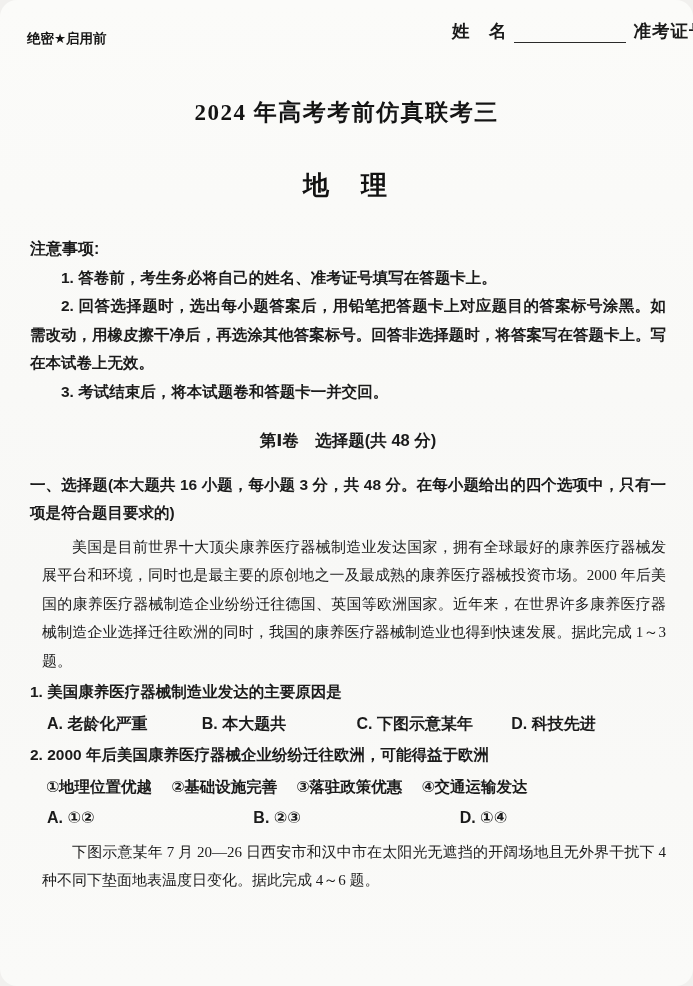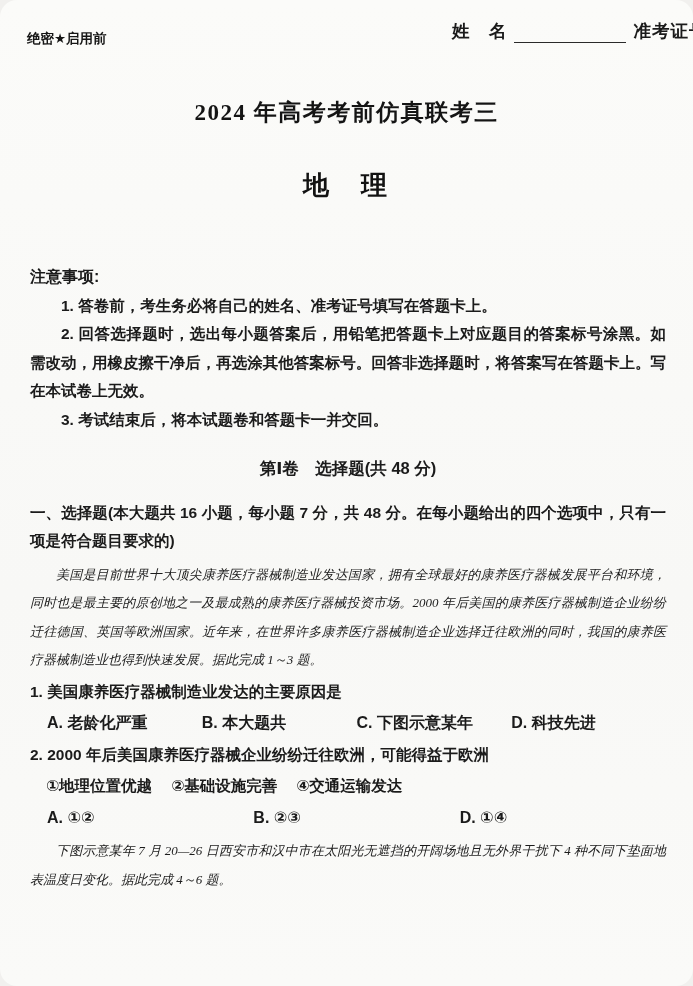--- a/index.html
+++ b/index.html
@@ -41,43 +41,43 @@
   .subject {
     margin: 0; padding-top: 40px;
     text-align: center; font-size: 26px; font-weight: 700;
     letter-spacing: 3px; color: #121212;
   }
   .content {
     margin: 0 27px 0 30px;
     font-size: 16px; line-height: 28.5px;
     text-align: justify; color: #1b1b1b;
   }
-  .notice { margin-top: 60px; }
+  .notice { margin-top: 32px; }
   .notice-heading {
     font-family: "Liberation Sans", "DejaVu Sans", sans-serif;
     font-weight: 700; font-size: 16px;
   }
   .notice p {
     margin: 0; text-indent: 2em;
     font-family: "Liberation Sans", "DejaVu Sans", sans-serif;
     font-weight: 600; font-size: 15.5px;
   }
   .part-title {
     margin: 20px 0 16px 0; text-align: center;
     font-family: "Liberation Sans", "DejaVu Sans", sans-serif;
     font-weight: 700; font-size: 16.5px; text-indent: 0;
   }
   .instruction {
     margin: 12px 0 0 0;
     font-family: "Liberation Sans", "DejaVu Sans", sans-serif;
     font-weight: 700; font-size: 15.5px; text-indent: 0;
   }
   .passage {
-    margin: 5px 0 0 0; text-indent: 2em;
-    font-style: italic; font-weight: 500; font-size: 13px;
+    margin: 5px 0 0 12px; text-indent: 2em;
+    font-weight: 500; font-size: 15px;
   }
   .q-stem {
     margin: 3px 0 0 0; text-indent: 0;
     font-family: "Liberation Sans", "DejaVu Sans", sans-serif;
     font-weight: 600; font-size: 15.5px;
   }
   .opt-row {
     display: flex; margin-top: 3px; padding-left: 17px;
     font-family: "Liberation Sans", "DejaVu Sans", sans-serif;
     font-weight: 600; font-size: 16px;
@@ -121,39 +121,40 @@
 
     <div class="notice">
       <div class="notice-heading">注意事项:</div>
       <p>1. 答卷前，考生务必将自己的姓名、准考证号填写在答题卡上。</p>
       <p>2. 回答选择题时，选出每小题答案后，用铅笔把答题卡上对应题目的答案标号涂黑。如需改动，用橡皮擦干净后，再选涂其他答案标号。回答非选择题时，将答案写在答题卡上。写在本试卷上无效。</p>
       <p>3. 考试结束后，将本试题卷和答题卡一并交回。</p>
     </div>
 
     <p class="part-title">第Ⅰ卷　选择题(共 48 分)</p>
 
-    <p class="instruction">一、选择题(本大题共 16 小题，每小题 7 分，共 48 分。在每小题给出的四个选项中，只有一项是符合题目要求的)</p>
+    <p class="instruction">一、选择题(本大题共 16 小题，每小题 3 分，共 48 分。在每小题给出的四个选项中，只有一项是符合题目要求的)</p>
 
     <p class="passage">美国是目前世界十大顶尖康养医疗器械制造业发达国家，拥有全球最好的康养医疗器械发展平台和环境，同时也是最主要的原创地之一及最成熟的康养医疗器械投资市场。2000 年后美国的康养医疗器械制造企业纷纷迁往德国、英国等欧洲国家。近年来，在世界许多康养医疗器械制造企业选择迁往欧洲的同时，我国的康养医疗器械制造业也得到快速发展。据此完成 1～3 题。</p>
 
     <div>
       <p class="q-stem">1. 美国康养医疗器械制造业发达的主要原因是</p>
       <div class="opt-row">
         <span class="opt">A. 老龄化严重</span>
         <span class="opt">B. 本大题共</span>
         <span class="opt">C. 下图示意某年</span>
         <span class="opt">D. 科技先进</span>
       </div>
     </div>
 
     <div>
       <p class="q-stem">2. 2000 年后美国康养医疗器械企业纷纷迁往欧洲，可能得益于欧洲</p>
       <div class="sub-row">
         <span>①地理位置优越</span>
         <span>②基础设施完善</span>
+        <span>③落驻政策优惠</span>
         <span>④交通运输发达</span>
       </div>
       <div class="opt-row">
         <span class="opt">A. ①②</span>
         <span class="opt">B. ②③</span>
         <span class="opt">D. ①④</span>
       </div>
     </div>
 
 

